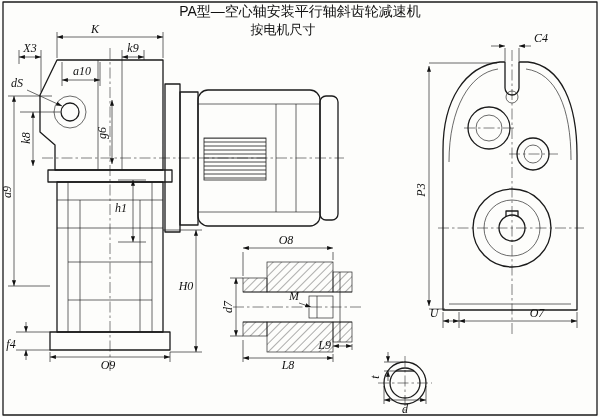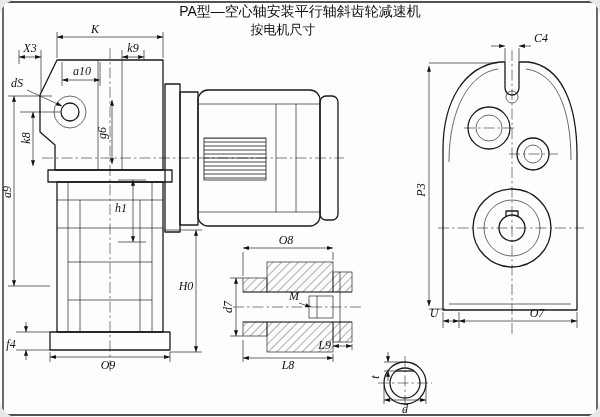--- a/index.html
+++ b/index.html
@@ -1,18 +1,18 @@
 <!DOCTYPE html>
 <html><head>
 <meta charset="utf-8">
 <style>
   html,body{margin:0;padding:0;background:#e8e8e8;}
   .canvas{
     position:relative;width:600px;height:417px;background:#fdfdfb;
-    font-family:"Liberation Sans",sans-serif;overflow:hidden;border-radius:17px;
+    font-family:"Liberation Sans",sans-serif;overflow:hidden;
   }
   svg{display:block}
   .o   {fill:none;stroke:#1b1b1b;stroke-width:1.3;stroke-linejoin:round;}
   .t   {fill:none;stroke:#1b1b1b;stroke-width:0.65;}
   .dim {fill:none;stroke:#1b1b1b;stroke-width:0.65;}
   .cl  {fill:none;stroke:#1b1b1b;stroke-width:0.55;stroke-dasharray:11 3 2.5 3;}
   .hatch {fill:url(#dhatch);stroke:#1b1b1b;stroke-width:0.65;}
   .fins  {fill:url(#hlines);stroke:#1b1b1b;stroke-width:0.8;}
   .lbl {font:italic 12px "Liberation Serif",serif;fill:#111;}
   .title-txt {font:14px "Liberation Sans",sans-serif;fill:#111;}

